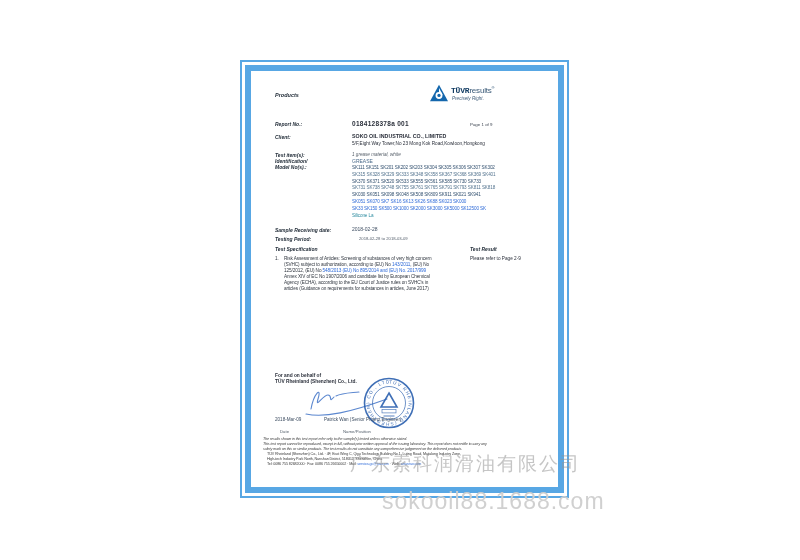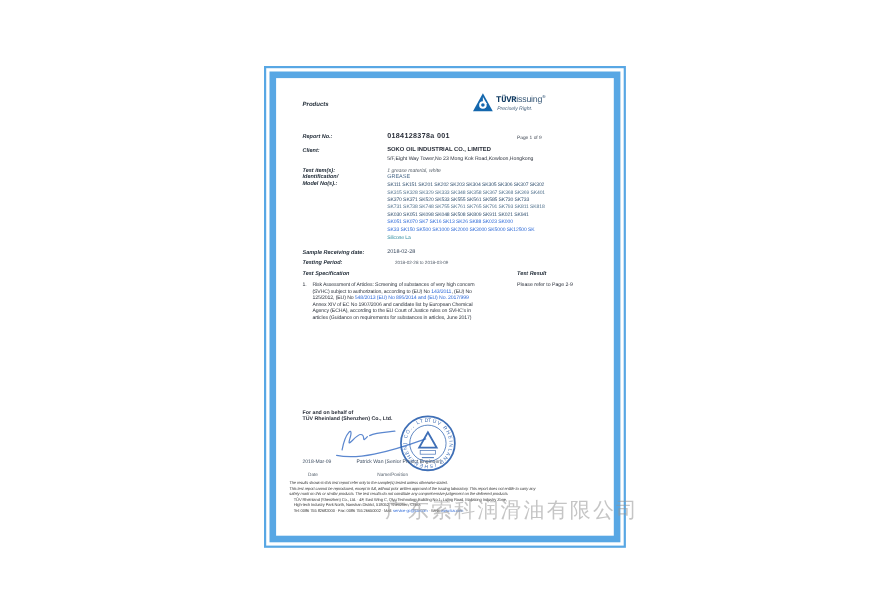--- a/index.html
+++ b/index.html
@@ -59,21 +59,21 @@
         <div class="lbl products">Products</div>
 
         <div class="logo">
           <svg class="logo-tri" width="20" height="18" viewBox="0 0 24 22">
             <polygon points="12,1 23,21 1,21" fill="#1467ad"></polygon>
             <circle cx="12" cy="14" r="4.2" fill="#ffffff"></circle>
             <polygon points="12,5 16.5,13 12,13" fill="#ffffff"></polygon>
             <circle cx="12" cy="14" r="2" fill="#1467ad"></circle>
           </svg>
           <div class="logo-text">
-            <b>TÜVR</b><span class="lt">issuing</span><span class="logo-reg">®</span>
+            <b>TÜVR</b><span class="lt">results</span><span class="logo-reg">®</span>
           </div>
           <div class="logo-tag">Precisely Right.</div>
         </div>
 
         <div class="lbl" style="left:24px;top:50px;">Report No.:</div>
         <div class="val boldval" style="left:101px;top:49px;font-size:6.5px;letter-spacing:0.3px;">0184128378a 001</div>
         <div class="val pageof">Page 1 of 9</div>
 
         <div class="lbl" style="left:24px;top:63px;">Client:</div>
         <div class="val boldval" style="left:101px;top:62px;font-size:5.3px;">SOKO OIL INDUSTRIAL CO., LIMITED</div>
@@ -147,14 +147,15 @@
         <div class="fineprint" style="left:12px;top:375.6px;font-style:italic;">safety mark on this or similar products. The test results do not constitute any comprehensive judgement on the delivered products.</div>
         <div class="fineprint" style="left:16px;top:381.4px;">TÜV Rheinland (Shenzhen) Co., Ltd. · 4F, East Wing C, Qiyu Technology Building No.1, Lujing Road, Majialong Industry Zone,</div>
         <div class="fineprint" style="left:16px;top:386.2px;">High-tech Industry Park North, Nanshan District, 518052, Shenzhen, China</div>
         <div class="fineprint" style="left:16px;top:391px;"><span>Tel: 0086 755 82682000 · Fax: 0086 755 26650002 · Mail: </span><span class="blue">service-gc@tuv.com</span><span> · Web: </span><span class="blue">www.tuv.com</span></div>
 
       </div>
     </div>
   </div>
 
   <div class="wm-cn">广东索科润滑油有限公司</div>
+  <div class="wm-url">sokooil88.1688.com</div>
 
 </div>
 
 </body></html>

